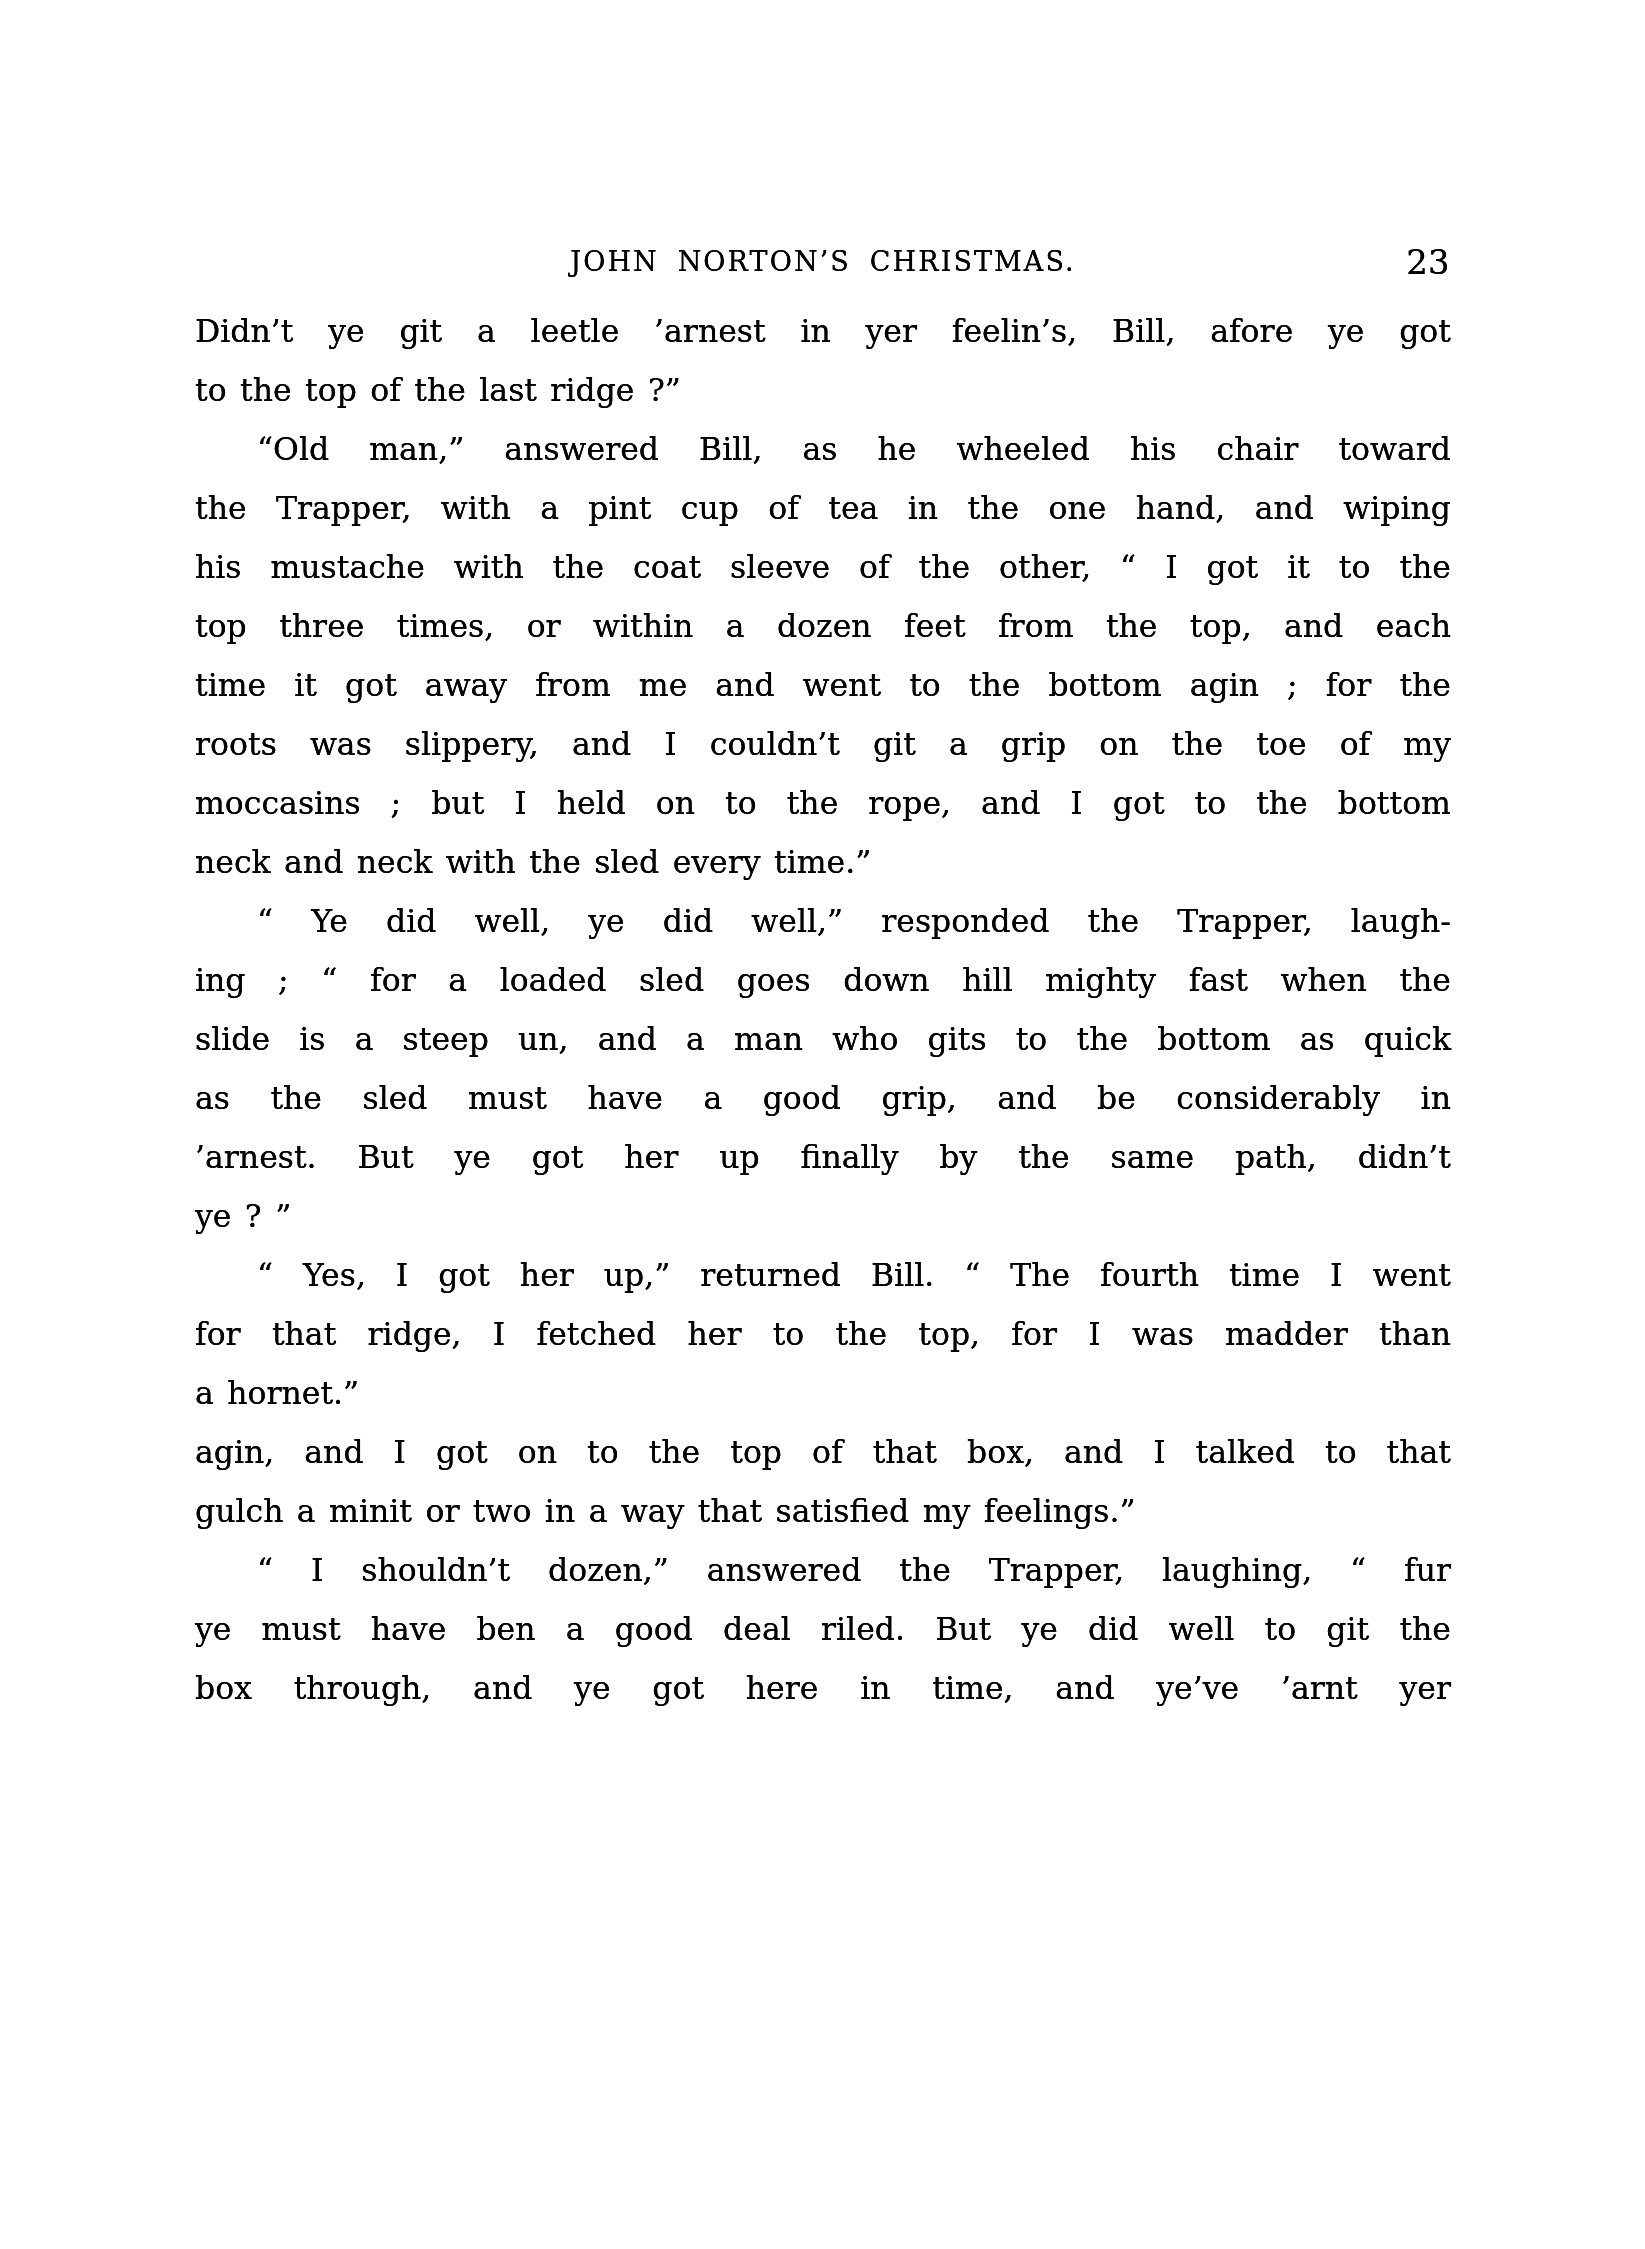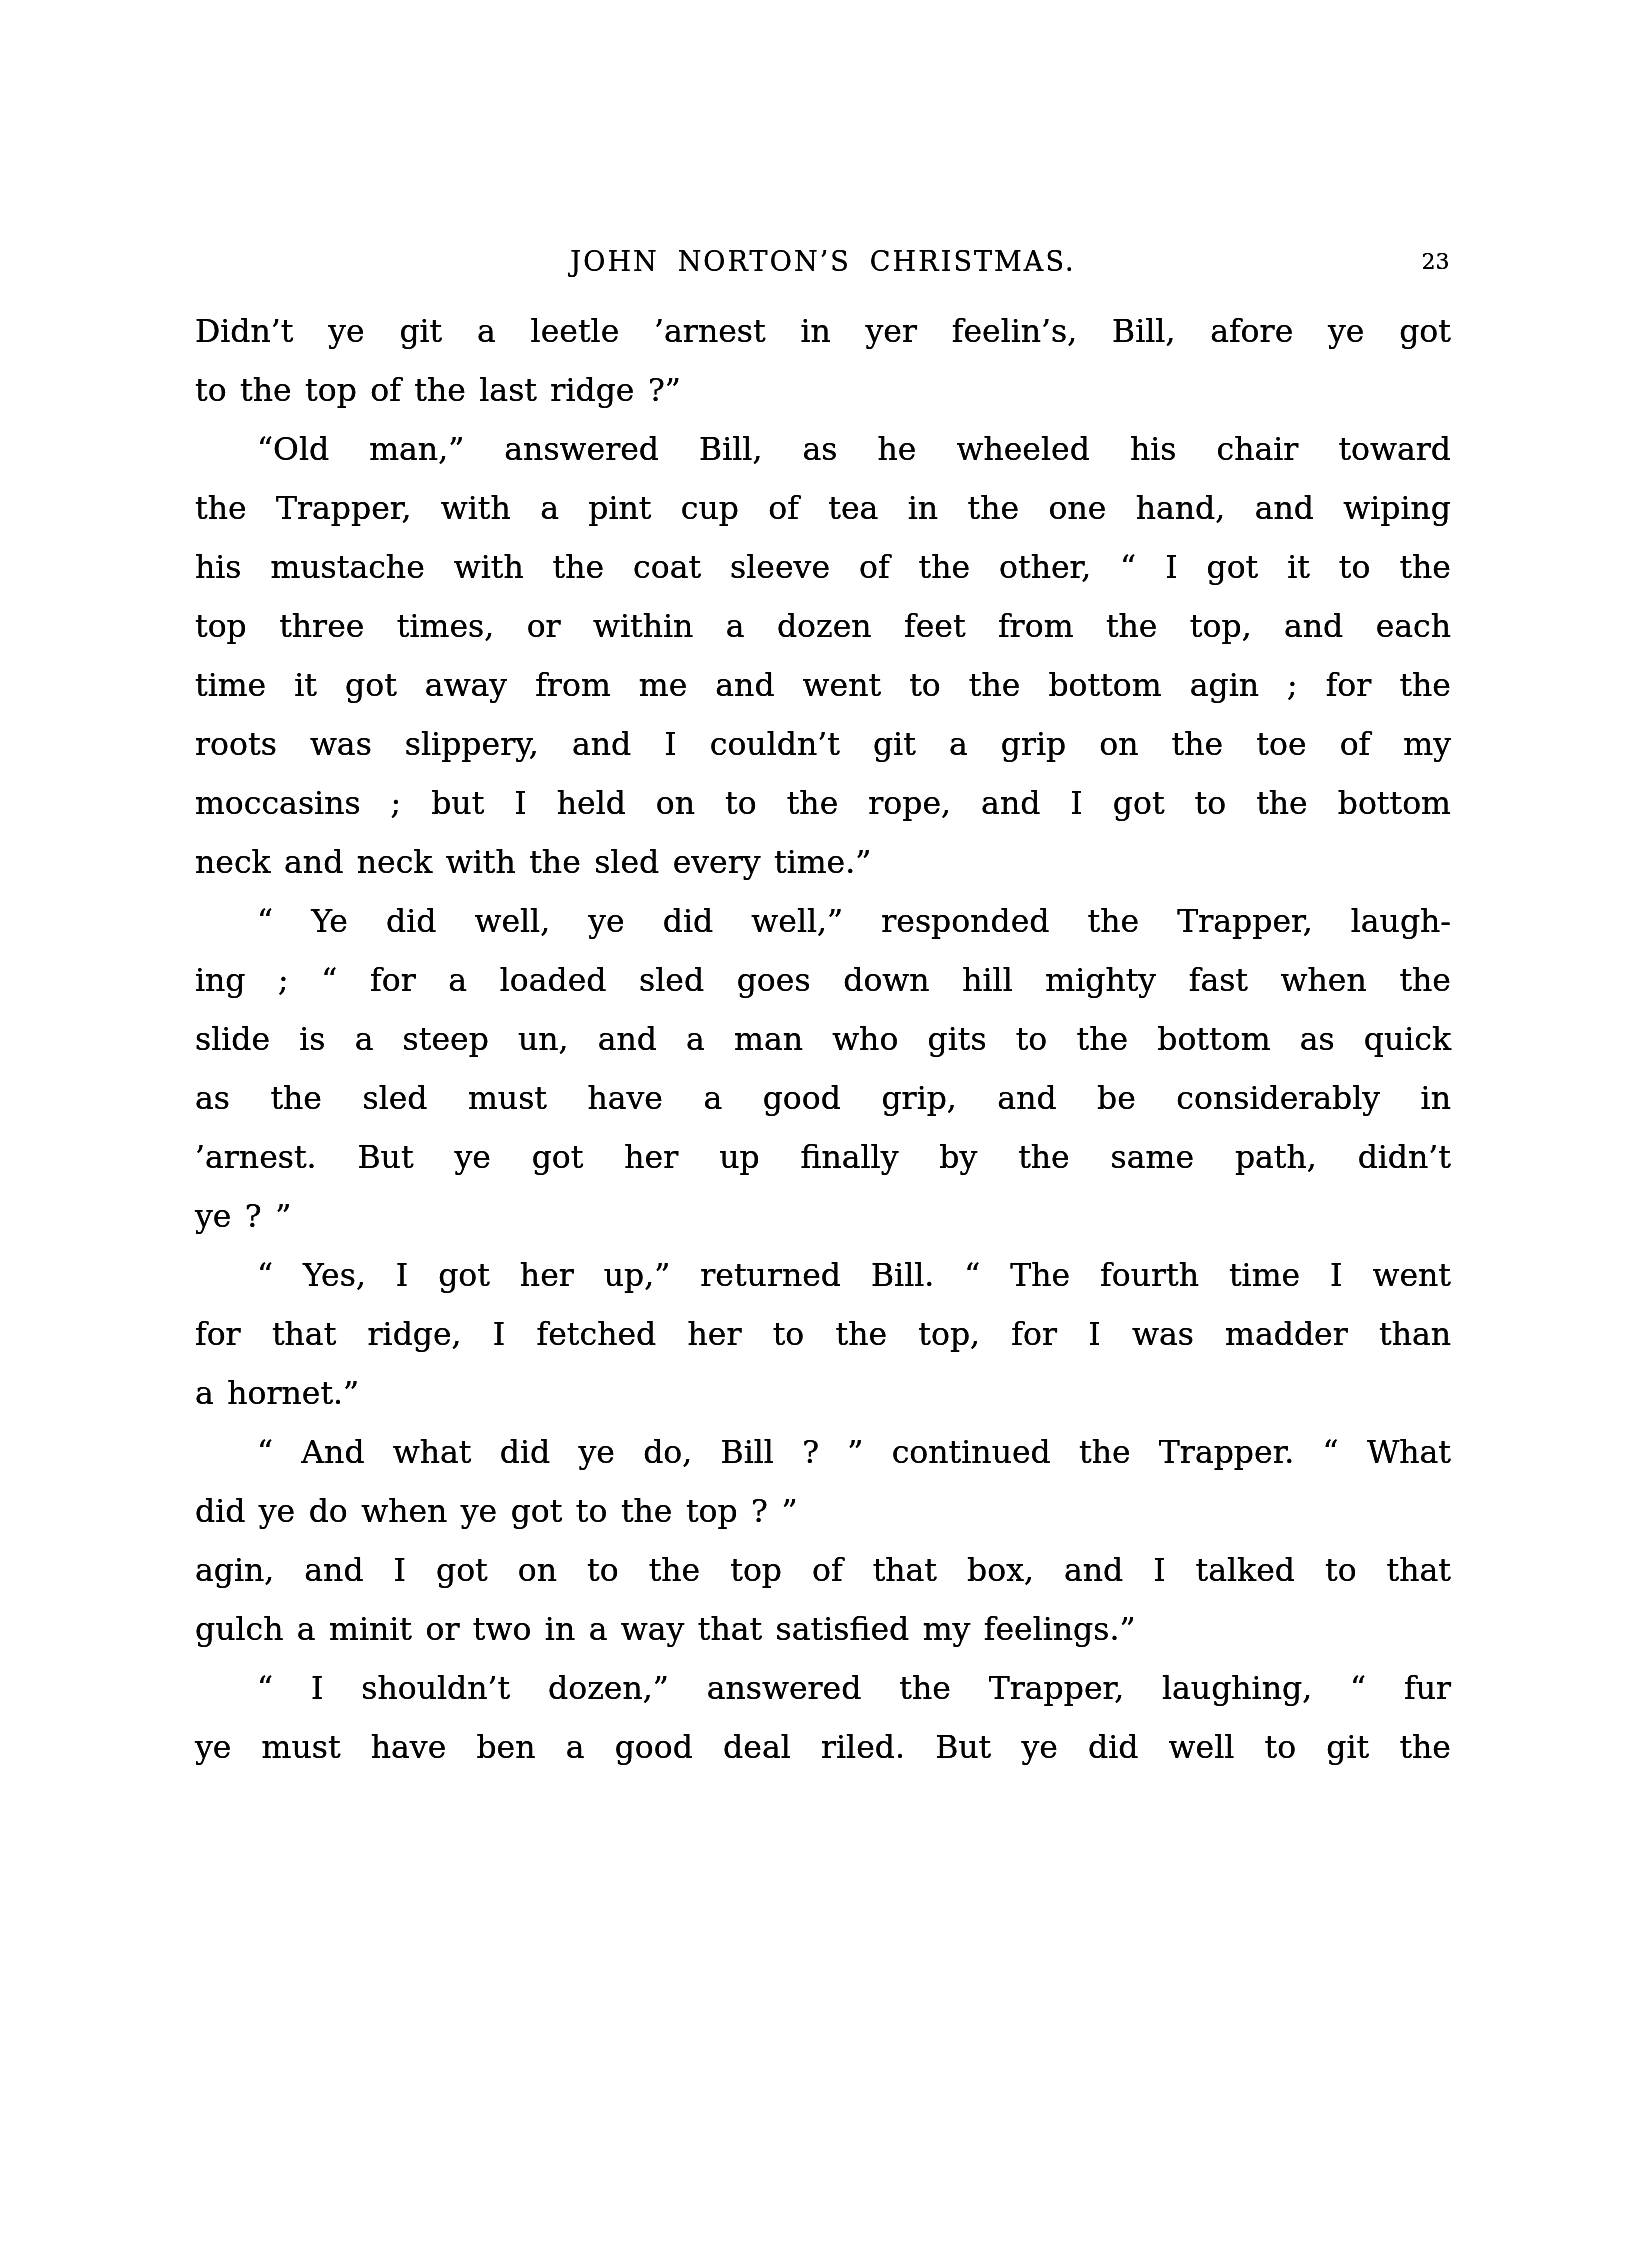--- a/index.html
+++ b/index.html
@@ -29,21 +29,21 @@
     font-size: 27px;
     line-height: 34px;
     letter-spacing: 2.1px;
     word-spacing: 8.2px;
     text-shadow: 0 0 0.4px #000;
   }
   .page-number {
     position: absolute;
     right: 1.4px;
     top: 0;
-    font-size: 22px;
+    font-size: 34px;
     line-height: 34px;
     text-shadow: 0 0 0.4px #000;
   }
   .text-block {
     position: absolute;
     top: 302px;
     left: 195px;
     width: 1256px;
   }
   .paragraph {
@@ -104,24 +104,20 @@
       <div class="line">’arnest.  But ye got her up finally by the same path, didn’t</div>
       <div class="line endp">ye ? ”</div>
     </div>
 
     <div class="paragraph">
       <div class="line indent">“ Yes, I got her up,” returned Bill.  “ The fourth time I went</div>
       <div class="line">for that ridge, I fetched her to the top, for I was madder than</div>
       <div class="line endp">a hornet.”</div>
     </div>
 
-    <div class="paragraph">
-      <div class="line indent">“ And what did ye do, Bill ? ” continued the Trapper.  “ What</div>
-      <div class="line endp">did ye do when ye got to the top ? ”</div>
-    </div>
 
     <div class="paragraph">
       <div class="line">agin, and I got on to the top of that box, and I talked to that</div>
       <div class="line endp">gulch a minit or two in a way that satisfied my feelings.”</div>
     </div>
 
     <div class="paragraph">
       <div class="line indent">“ I shouldn’t dozen,” answered the Trapper, laughing, “ fur</div>
       <div class="line">ye must have ben a good deal riled.  But ye did well to git the</div>
       <div class="line">box through, and ye got here in time, and ye’ve ’arnt yer</div>

